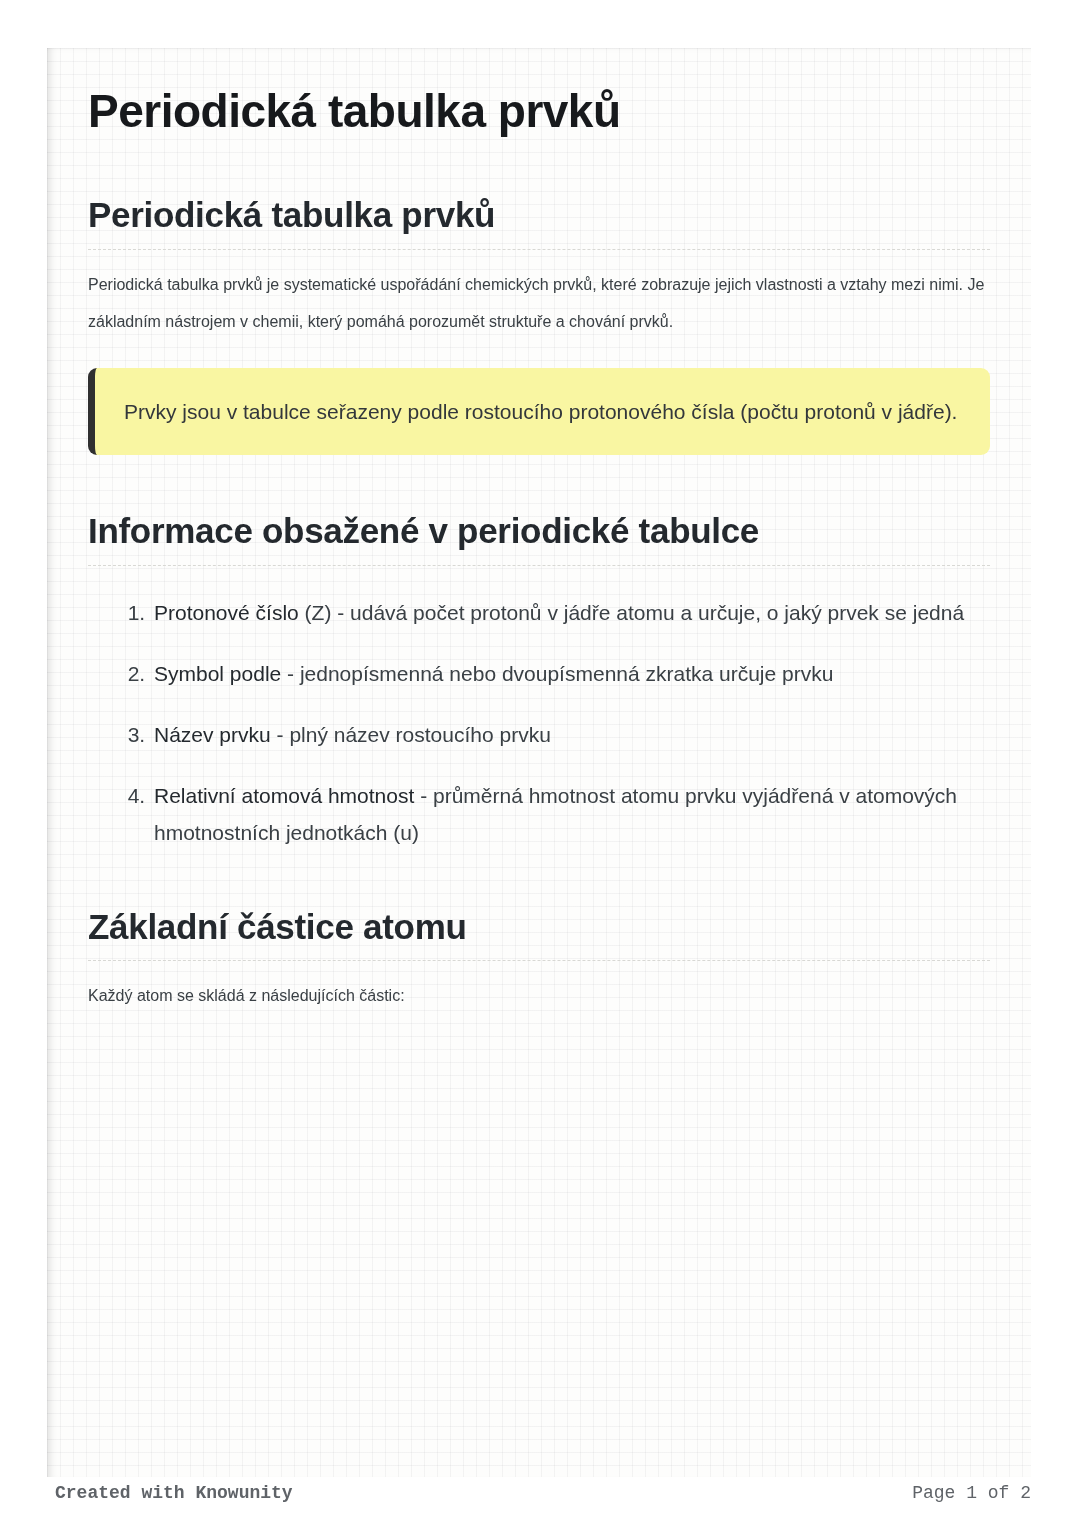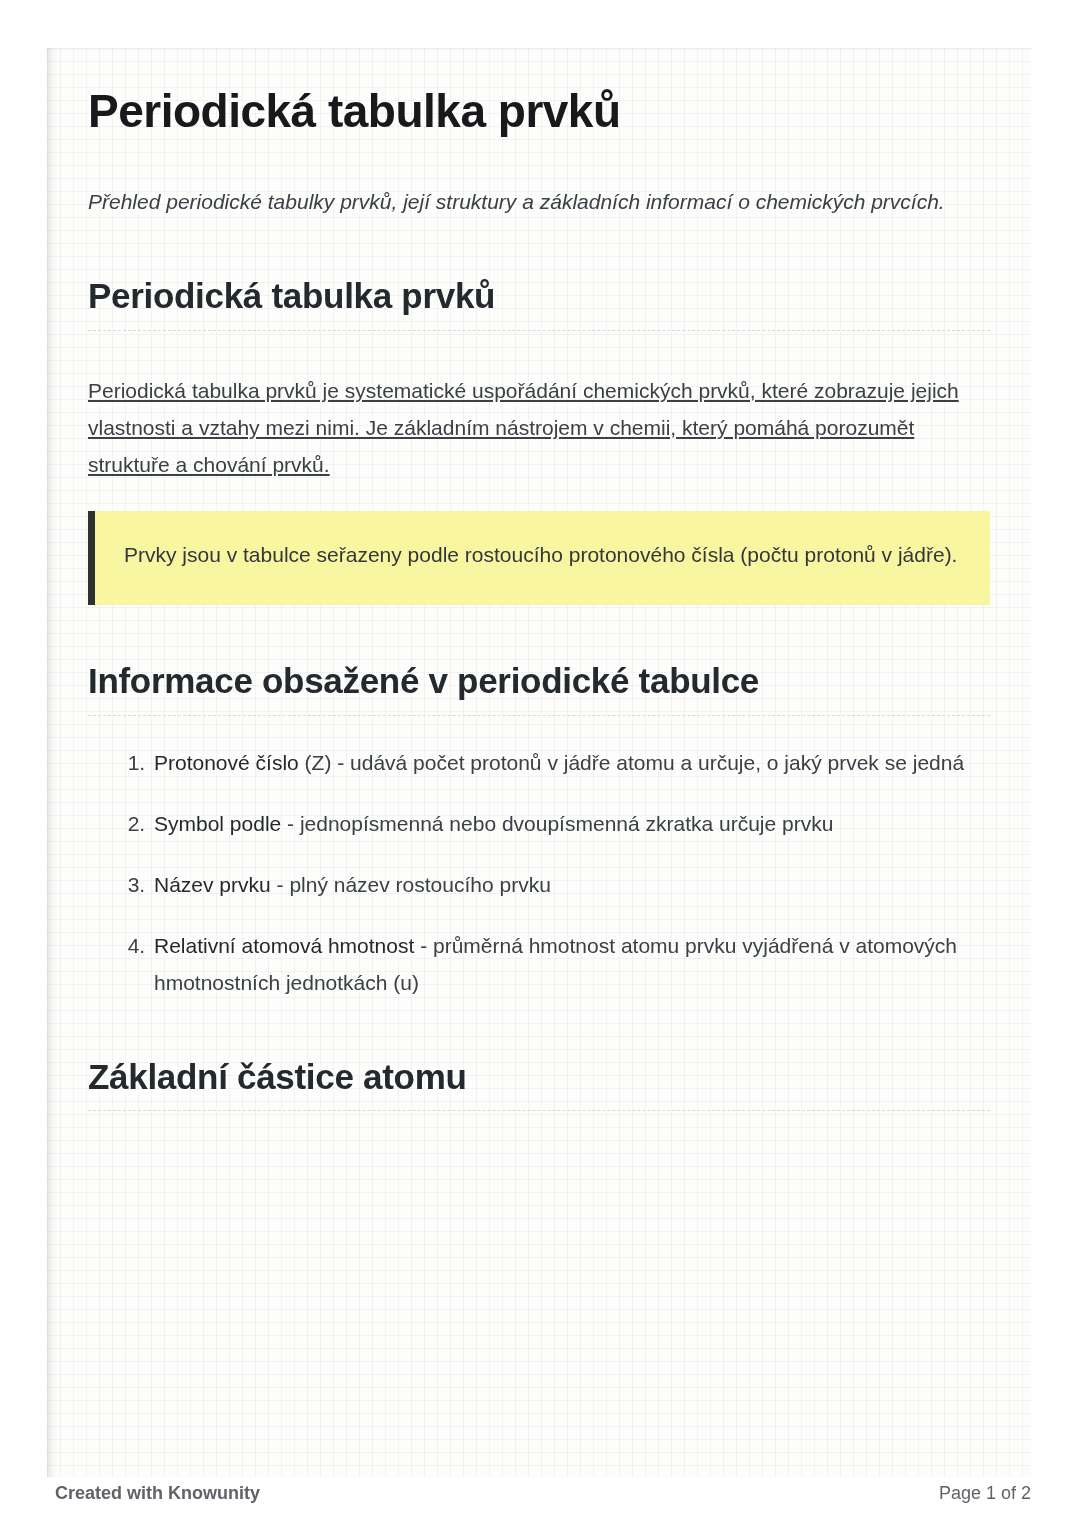--- a/index.html
+++ b/index.html
@@ -45,32 +45,31 @@
     margin: 54px 0 0 0;
     padding-bottom: 12px;
     font-size: 35px;
     line-height: 1.25;
     font-weight: 700;
     color: #24292e;
     letter-spacing: -0.3px;
     border-bottom: 1px dashed #d8d8d4;
   }
   p.section-paragraph {
-    margin: 41px 0 0 0;
-    font-size: 21px;
+    margin: 16px 0 0 0;
+    font-size: 16px;
     line-height: 37px;
     color: #3a4045;
-    text-decoration: underline;
   }
   .callout {
     margin: 28px 0 0 0;
     background: #f9f6a2;
     border-left: 7px solid #303030;
-    border-radius: 0;
-    padding: 25px 30px 32px 29px;
+    border-radius: 9px;
+    padding: 25px 30px 25px 29px;
   }
   .callout p {
     margin: 0;
     font-size: 21px;
     line-height: 37px;
     color: #33373b;
   }
   ol.info-list {
     margin: 28px 0 0 0;
     padding: 0 0 0 63px;
@@ -84,53 +83,53 @@
   }
   ol.info-list li .term { font-weight: 400; color: #24292e; }
   .doc-footer {
     position: absolute;
     left: 47px;
     top: 1483px;
     width: 984px;
     display: flex;
     justify-content: space-between;
     align-items: baseline;
-    font-family: Liberation Sans, sans-serif;
+    font-family: Liberation Mono, monospace;
     font-size: 18px;
     color: #5f6368;
   }
   .doc-footer .footer-left  { font-weight: 700; padding-left: 8px; }
   .doc-footer .footer-right { font-weight: 400; }
 </style>
 </head>
 <body>
 
 <div class="page-card">
 
   <h1 class="doc-title">Periodická tabulka prvků</h1>
 
-  <p class="doc-subtitle">Přehled periodické tabulky prvků, její struktury a základních informací o chemických prvcích.</p>
 
   <h2 class="section-heading">Periodická tabulka prvků</h2>
   <p class="section-paragraph">Periodická tabulka prvků je systematické uspořádání chemických prvků, které zobrazuje jejich vlastnosti a vztahy mezi nimi. Je základním nástrojem v chemii, který pomáhá porozumět struktuře a chování prvků.</p>
 
 
   <div class="callout">
     <p>Prvky jsou v tabulce seřazeny podle rostoucího protonového čísla (počtu protonů v jádře).</p>
   </div>
 
   <h2 class="section-heading">Informace obsažené v periodické tabulce</h2>
 
   <ol class="info-list">
     <li><span class="term">Protonové číslo</span><span> (Z) - udává počet protonů v jádře atomu a určuje, o jaký prvek se jedná</span></li>
     <li><span class="term">Symbol podle</span><span> - jednopísmenná nebo dvoupísmenná zkratka určuje prvku</span></li>
     <li><span class="term">Název prvku</span><span> - plný název rostoucího prvku</span></li>
     <li><span class="term">Relativní atomová hmotnost</span><span> - průměrná hmotnost atomu prvku vyjádřená v atomových hmotnostních jednotkách (u)</span></li>
   </ol>
 
   <h2 class="section-heading">Základní částice atomu</h2>
+  <p class="section-paragraph">Každý atom se skládá z následujících částic:</p>
 
 </div>
 
 <div class="doc-footer">
   <span class="footer-left">Created with Knowunity</span>
   <span class="footer-right">Page 1 of 2</span>
 </div>
 
 </body></html>

